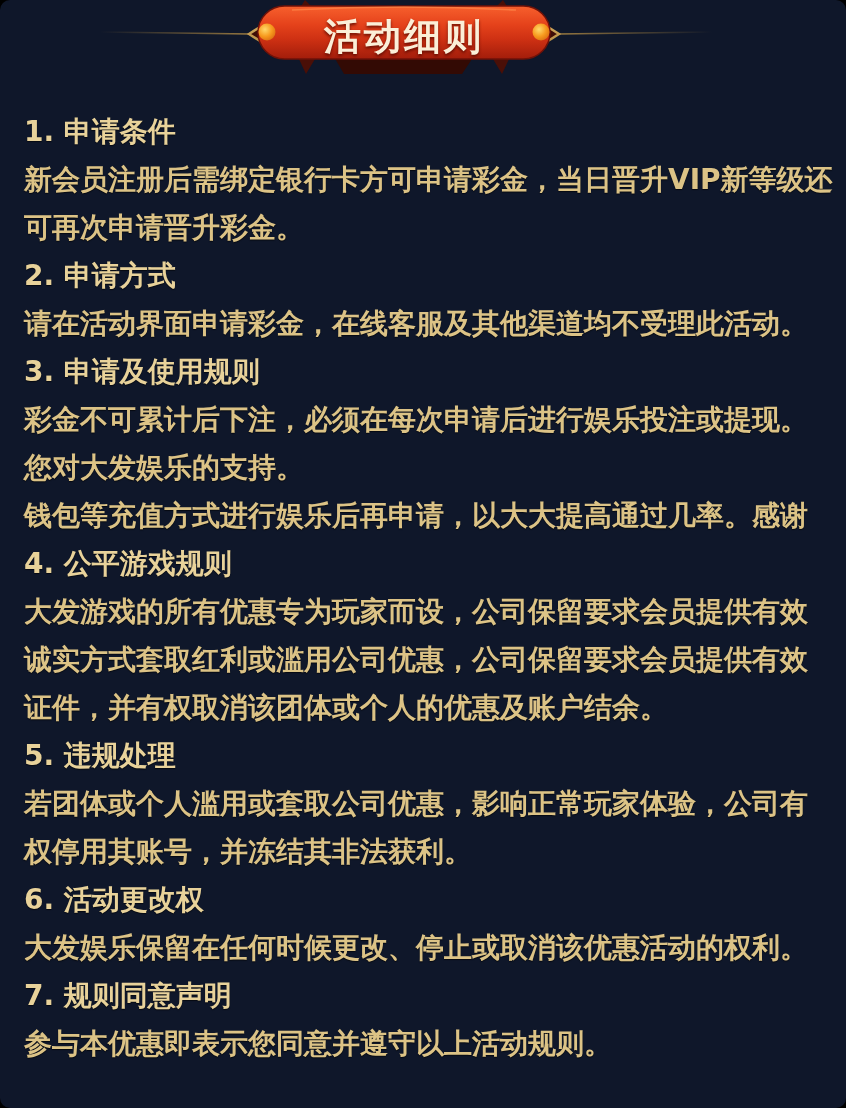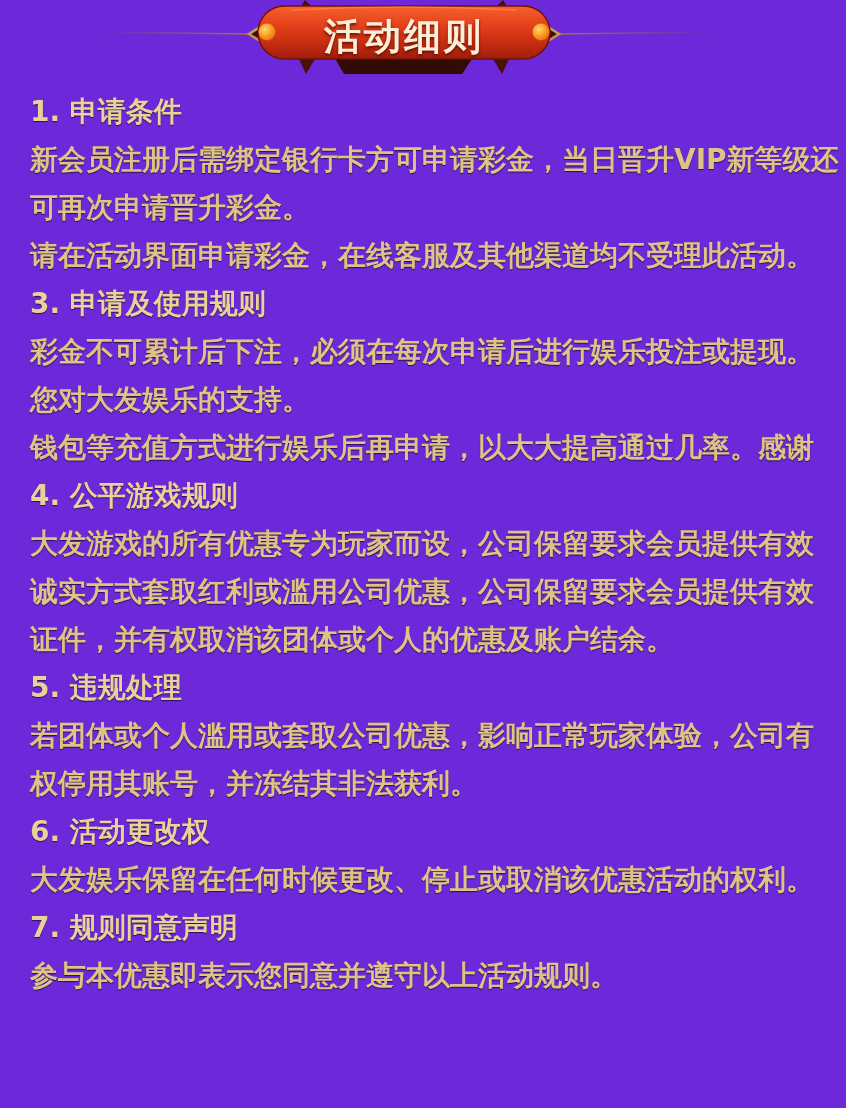--- a/index.html
+++ b/index.html
@@ -1,23 +1,24 @@
 <!DOCTYPE html>
 <html lang="zh"><head>
 <meta charset="utf-8">
 <title>活动细则</title>
 <style>
   html, body { margin: 0; padding: 0; background: #000; }
   .page {
     position: relative;
     width: 846px;
     height: 1108px;
-    background: #6d28d9;
+    background: #0f172a;
     overflow: hidden;
     font-family: "DejaVu Sans", "Liberation Sans", sans-serif;
+    border-radius: 10px;
   }
   
   .banner-wrap {
     position: relative;
     width: 846px;
     height: 80px;
   }
   .banner-svg { position: absolute; left: 0; top: 0; }
   .banner-title {
     position: absolute;
@@ -27,22 +28,22 @@
     text-align: center;
     font-size: 37px;
     font-weight: 800;
     letter-spacing: 3px;
     color: #fbefd8;
     text-shadow: 0 2px 3px rgba(90, 10, 0, 0.85);
     white-space: nowrap;
   }
   
   .rules-list {
-    margin-top: 8px;
-    padding-left: 30px;
+    margin-top: 28px;
+    padding-left: 24px;
     padding-right: 14px;
   }
   .rule-heading {
     height: 48px;
     line-height: 48px;
     font-size: 28px;
     font-weight: 800;
     color: #e8d29a;
     white-space: nowrap;
     text-shadow: 0 1px 1px rgba(0,0,0,0.6);
@@ -114,20 +115,21 @@
       <circle cx="541" cy="32" r="8.5" fill="url(#beadGrad)"></circle>
     </svg>
 
     <div class="banner-title">活动细则</div>
   </div>
 
   <div class="rules-list">
       <div class="rule-heading">1. 申请条件</div>
       <div class="rule-line">新会员注册后需绑定银行卡方可申请彩金，当日晋升VIP新等级还</div>
       <div class="rule-line">可再次申请晋升彩金。</div>
+      <div class="rule-heading">2. 申请方式</div>
       <div class="rule-line">请在活动界面申请彩金，在线客服及其他渠道均不受理此活动。</div>
       <div class="rule-heading">3. 申请及使用规则</div>
       <div class="rule-line">彩金不可累计后下注，必须在每次申请后进行娱乐投注或提现。</div>
       <div class="rule-line">您对大发娱乐的支持。</div>
       <div class="rule-line">钱包等充值方式进行娱乐后再申请，以大大提高通过几率。感谢</div>
       <div class="rule-heading">4. 公平游戏规则</div>
       <div class="rule-line">大发游戏的所有优惠专为玩家而设，公司保留要求会员提供有效</div>
       <div class="rule-line">诚实方式套取红利或滥用公司优惠，公司保留要求会员提供有效</div>
       <div class="rule-line">证件，并有权取消该团体或个人的优惠及账户结余。</div>
       <div class="rule-heading">5. 违规处理</div>

